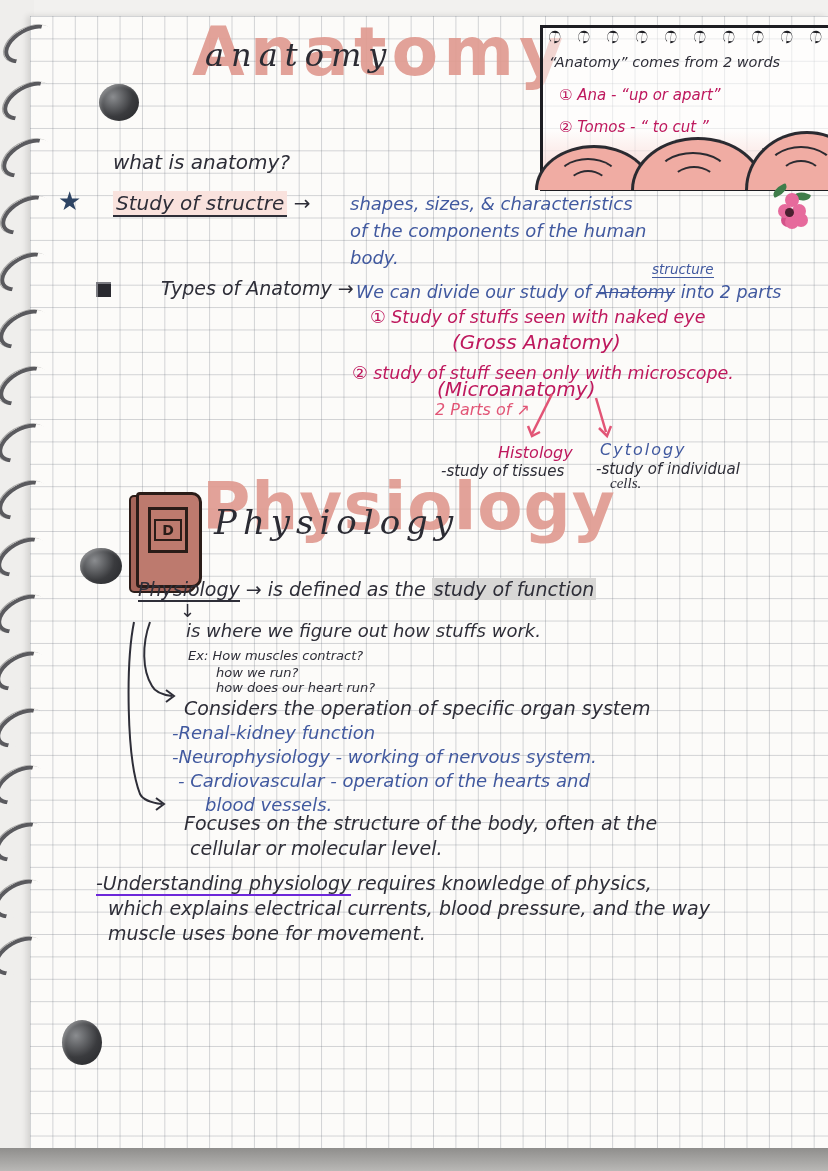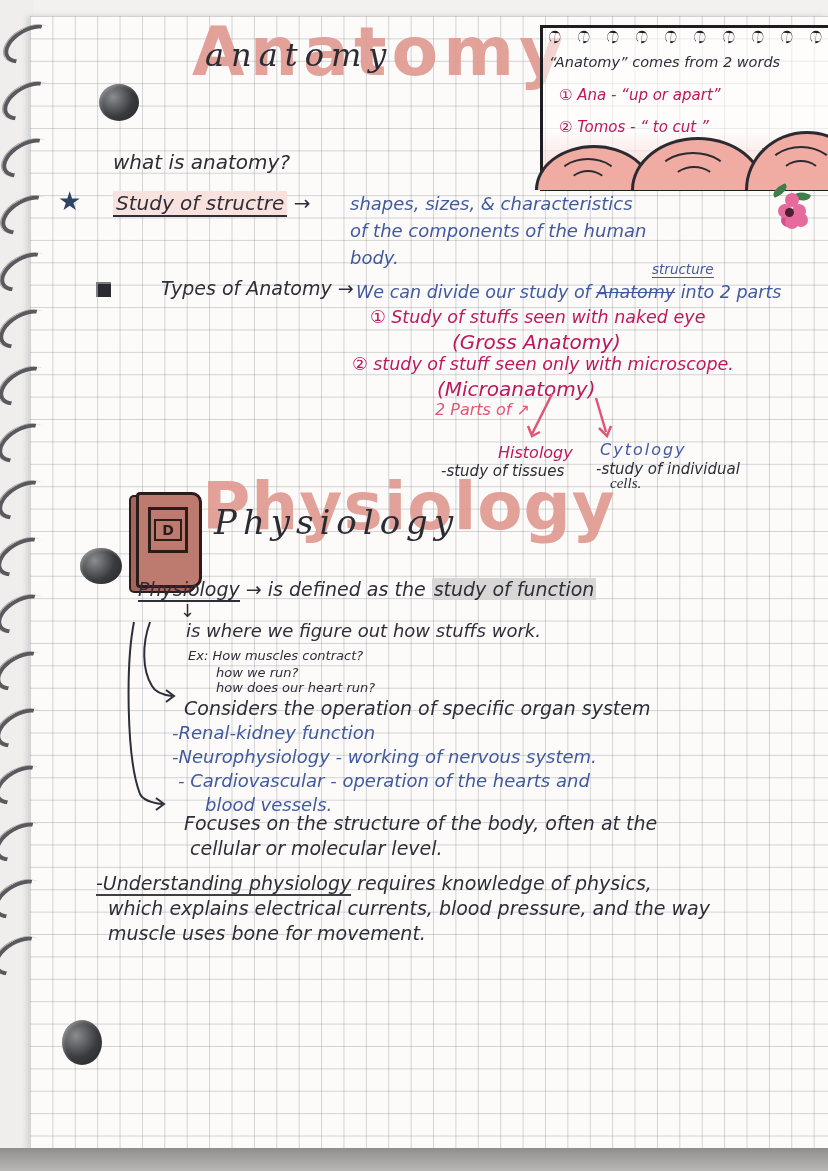--- a/index.html
+++ b/index.html
@@ -171,21 +171,21 @@
   <span>→</span>
 </div>
 <div class="txt blue" style="left:652px;top:261px;font-size:13.5px;border-bottom:1px solid #41599f;text-align:right;">structure</div>
 <div class="txt blue" style="left:356px;top:282px;font-size:17.5px;">
   <span>We can divide our study of</span>
   <span class="strike">Anatomy</span>
   <span>into 2 parts</span>
 </div>
 <div class="txt navy" style="left:370px;top:307px;font-size:17.5px;">① Study of stuffs seen with naked eye</div>
 <div class="txt navy" style="left:452px;top:330px;font-size:20px;">(Gross Anatomy)</div>
-<div class="txt navy" style="left:352px;top:354px;font-size:17.5px;">② study of stuff seen only with microscope.</div>
+<div class="txt navy" style="left:352px;top:363px;font-size:17.5px;">② study of stuff seen only with microscope.</div>
 <div class="txt navy" style="left:437px;top:377px;font-size:20px;">(Microanatomy)</div>
 
 <div class="txt red" style="left:435px;top:400px;font-size:16px;text-align:center;">2 Parts of ↗</div>
 <svg style="position:absolute;left:500px;top:390px;" width="130" height="58" viewBox="0 0 130 58">
   <line x1="52" y1="4" x2="32" y2="44" stroke="#e25576" stroke-width="2.5"></line>
   <polyline points="28,36 32,46 40,42" fill="none" stroke="#e25576" stroke-width="2.5"></polyline>
   <line x1="96" y1="8" x2="106" y2="42" stroke="#e25576" stroke-width="2.5"></line>
   <polyline points="99,38 107,46 111,36" fill="none" stroke="#e25576" stroke-width="2.5"></polyline>
 </svg>
 
@@ -225,18 +225,18 @@
 <div class="txt" style="left:184px;top:697px;font-size:19px;">Considers the operation of specific organ system</div>
 <div class="txt blue" style="left:172px;top:722px;font-size:18px;">-Renal-kidney function</div>
 <div class="txt blue" style="left:172px;top:746px;font-size:18px;">-Neurophysiology - working of nervous system.</div>
 <div class="txt blue" style="left:178px;top:770px;font-size:18px;">- Cardiovascular - operation of the hearts and</div>
 <div class="txt blue" style="left:205px;top:794px;font-size:18px;">blood vessels.</div>
 
 <div class="txt" style="left:184px;top:812px;font-size:19px;">Focuses on the structure of the body, often at the</div>
 <div class="txt" style="left:190px;top:837px;font-size:19px;">cellular or molecular level.</div>
 
 <div class="txt" style="left:96px;top:872px;font-size:19px;">
-  <span style="border-bottom:2px solid #404040;">-Understanding physiology</span><span> requires knowledge of physics,</span>
+  <span style="border-bottom:2px solid #6d28d9;">-Understanding physiology</span><span> requires knowledge of physics,</span>
 </div>
 <div class="txt" style="left:108px;top:897px;font-size:19px;">which explains electrical currents, blood pressure, and the way</div>
 <div class="txt" style="left:108px;top:922px;font-size:19px;">muscle uses bone for movement.</div>
 
 <div class="photo-bottom"></div>
 
 </body></html>

